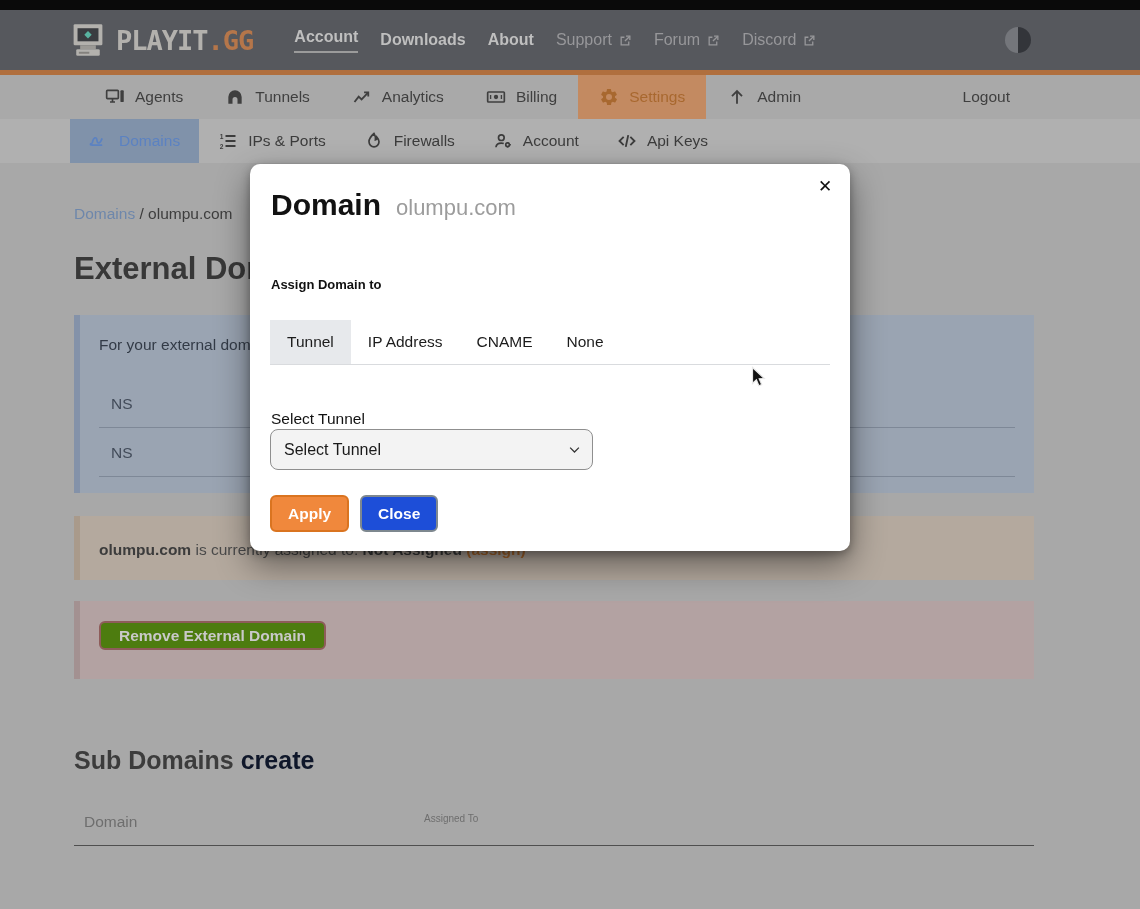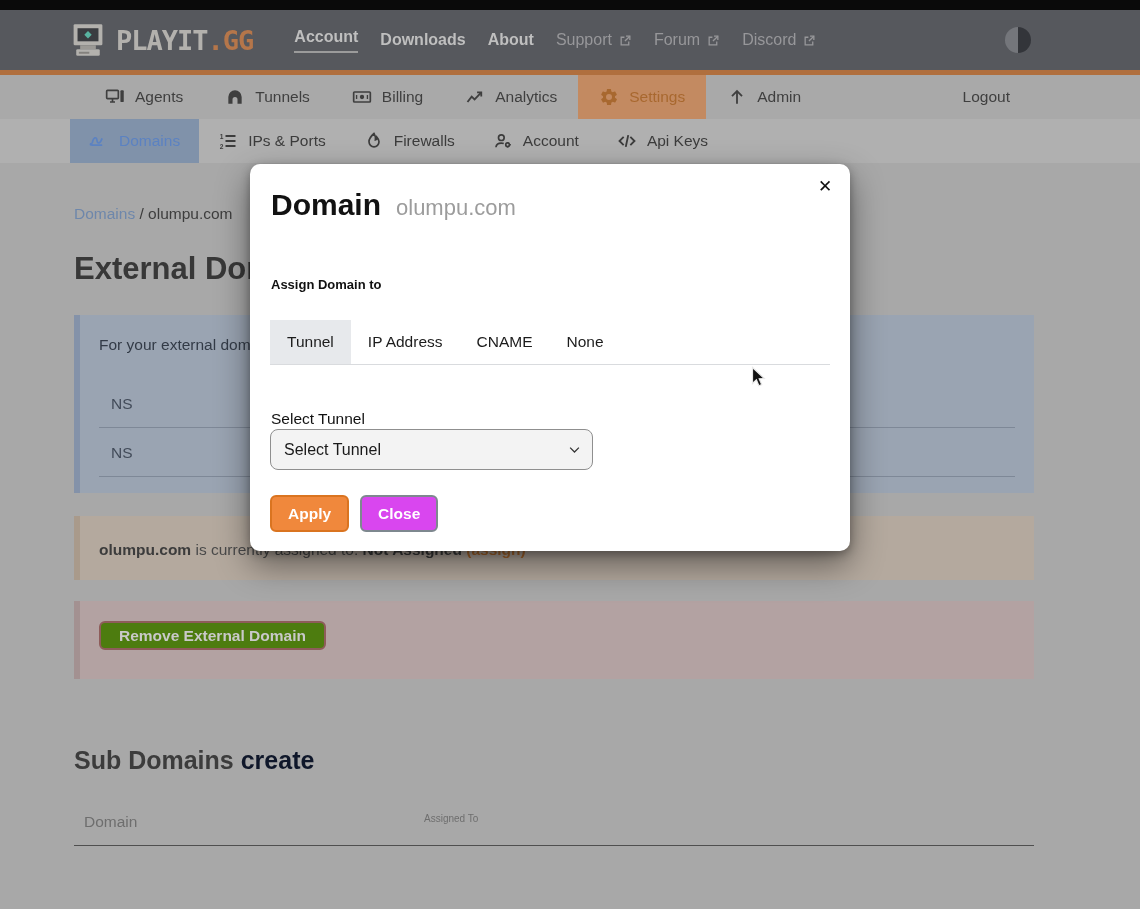--- a/index.html
+++ b/index.html
@@ -91,21 +91,21 @@
   .m-sel-label { position:absolute; left:21px; top:246px; font-size:15.5px; color:#111; }
   .m-selwrap { position:absolute; left:20px; top:265px; width:323px; height:41px; }
   .m-select { width:100%; height:100%; appearance:none; -webkit-appearance:none;
               background:#f3f3f3; border:1px solid #8f8f8f; border-radius:8px;
               font-family:inherit; font-size:16px; color:#1a1a1a; padding:0 34px 0 13px; cursor:pointer; }
   .m-chev { position:absolute; right:11px; top:13px; width:15px; height:15px; pointer-events:none; color:#333; }
   .m-btns { position:absolute; left:20px; top:331px; display:flex; gap:11px; }
   .btn { height:37px; padding:0 16px; border-radius:6px; font-size:15.5px; font-weight:bold;
          color:#ffffff; cursor:pointer; font-family:inherit; }
   .btn-apply { background:#f0883c; border:2px solid #da7420; }
-  .btn-close { background:#d946ef; border:2px solid #7e888f; }
+  .btn-close { background:#1d4ed8; border:2px solid #7e888f; }
 
   .cursor { position:absolute; left:751px; top:366px; width:16px; height:23px; pointer-events:none; }
 </style>
 </head>
 <body>
 
 <div class="screen">
 
   <div class="topstrip"></div>
 
@@ -168,33 +168,33 @@
         </svg>
       <span>Agents</span>
     </div>
     <div class="mn-item">
       <svg viewBox="0 0 24 24">
           <path d="M4 20v-8a8 8 0 0 1 16 0v8h-5v-5a3 3 0 0 0-6 0v5z" fill="currentColor"></path>
         </svg>
       <span>Tunnels</span>
     </div>
     <div class="mn-item">
+      <svg viewBox="0 0 24 24" fill="none" stroke="currentColor" stroke-width="2.2">
+          <path d="M3 18l5-6.5 3.5 3.5L19 7"></path>
+          <path d="M14.5 6.5H19.5V11.5"></path>
+        </svg>
+      <span>Analytics</span>
+    </div>
+    <div class="mn-item">
       <svg viewBox="0 0 24 24">
           <rect x="2" y="6" width="20" height="12" rx="1" fill="none" stroke="currentColor" stroke-width="2"></rect>
           <circle cx="12" cy="12" r="2.6" fill="currentColor"></circle>
           <path d="M5.5 9.5v5M18.5 9.5v5" stroke="currentColor" stroke-width="1.6"></path>
         </svg>
       <span>Billing</span>
-    </div>
-    <div class="mn-item">
-      <svg viewBox="0 0 24 24" fill="none" stroke="currentColor" stroke-width="2.2">
-          <path d="M3 18l5-6.5 3.5 3.5L19 7"></path>
-          <path d="M14.5 6.5H19.5V11.5"></path>
-        </svg>
-      <span>Analytics</span>
     </div>
     <div class="mn-item on">
       <svg viewBox="0 0 24 24">
           <path fill="currentColor" d="M19.14 12.94c.04-.3.06-.61.06-.94s-.02-.64-.07-.94l2.03-1.58a.5.5 0 0 0 .12-.64l-1.92-3.32a.5.5 0 0 0-.61-.22l-2.39.96a7.3 7.3 0 0 0-1.62-.94l-.36-2.54a.5.5 0 0 0-.5-.42h-3.84a.5.5 0 0 0-.5.42l-.36 2.54c-.59.24-1.13.56-1.62.94l-2.39-.96a.5.5 0 0 0-.61.22L2.74 8.84a.5.5 0 0 0 .12.64l2.03 1.58c-.05.3-.07.63-.07.94s.02.64.07.94l-2.03 1.58a.5.5 0 0 0-.12.64l1.92 3.32c.14.24.42.34.61.22l2.39-.96c.49.38 1.03.7 1.62.94l.36 2.54c.04.24.25.42.5.42h3.84c.25 0 .46-.18.5-.42l.36-2.54c.59-.24 1.13-.56 1.62-.94l2.39.96c.23.09.47 0 .61-.22l1.92-3.32a.5.5 0 0 0-.12-.64l-2.03-1.58zM12 15.6A3.6 3.6 0 1 1 12 8.4a3.6 3.6 0 0 1 0 7.2z"></path>
         </svg>
       <span>Settings</span>
     </div>
     <div class="mn-item">
       <svg viewBox="0 0 24 24" fill="none" stroke="currentColor" stroke-width="2.2">
           <path d="M12 20V5"></path>

